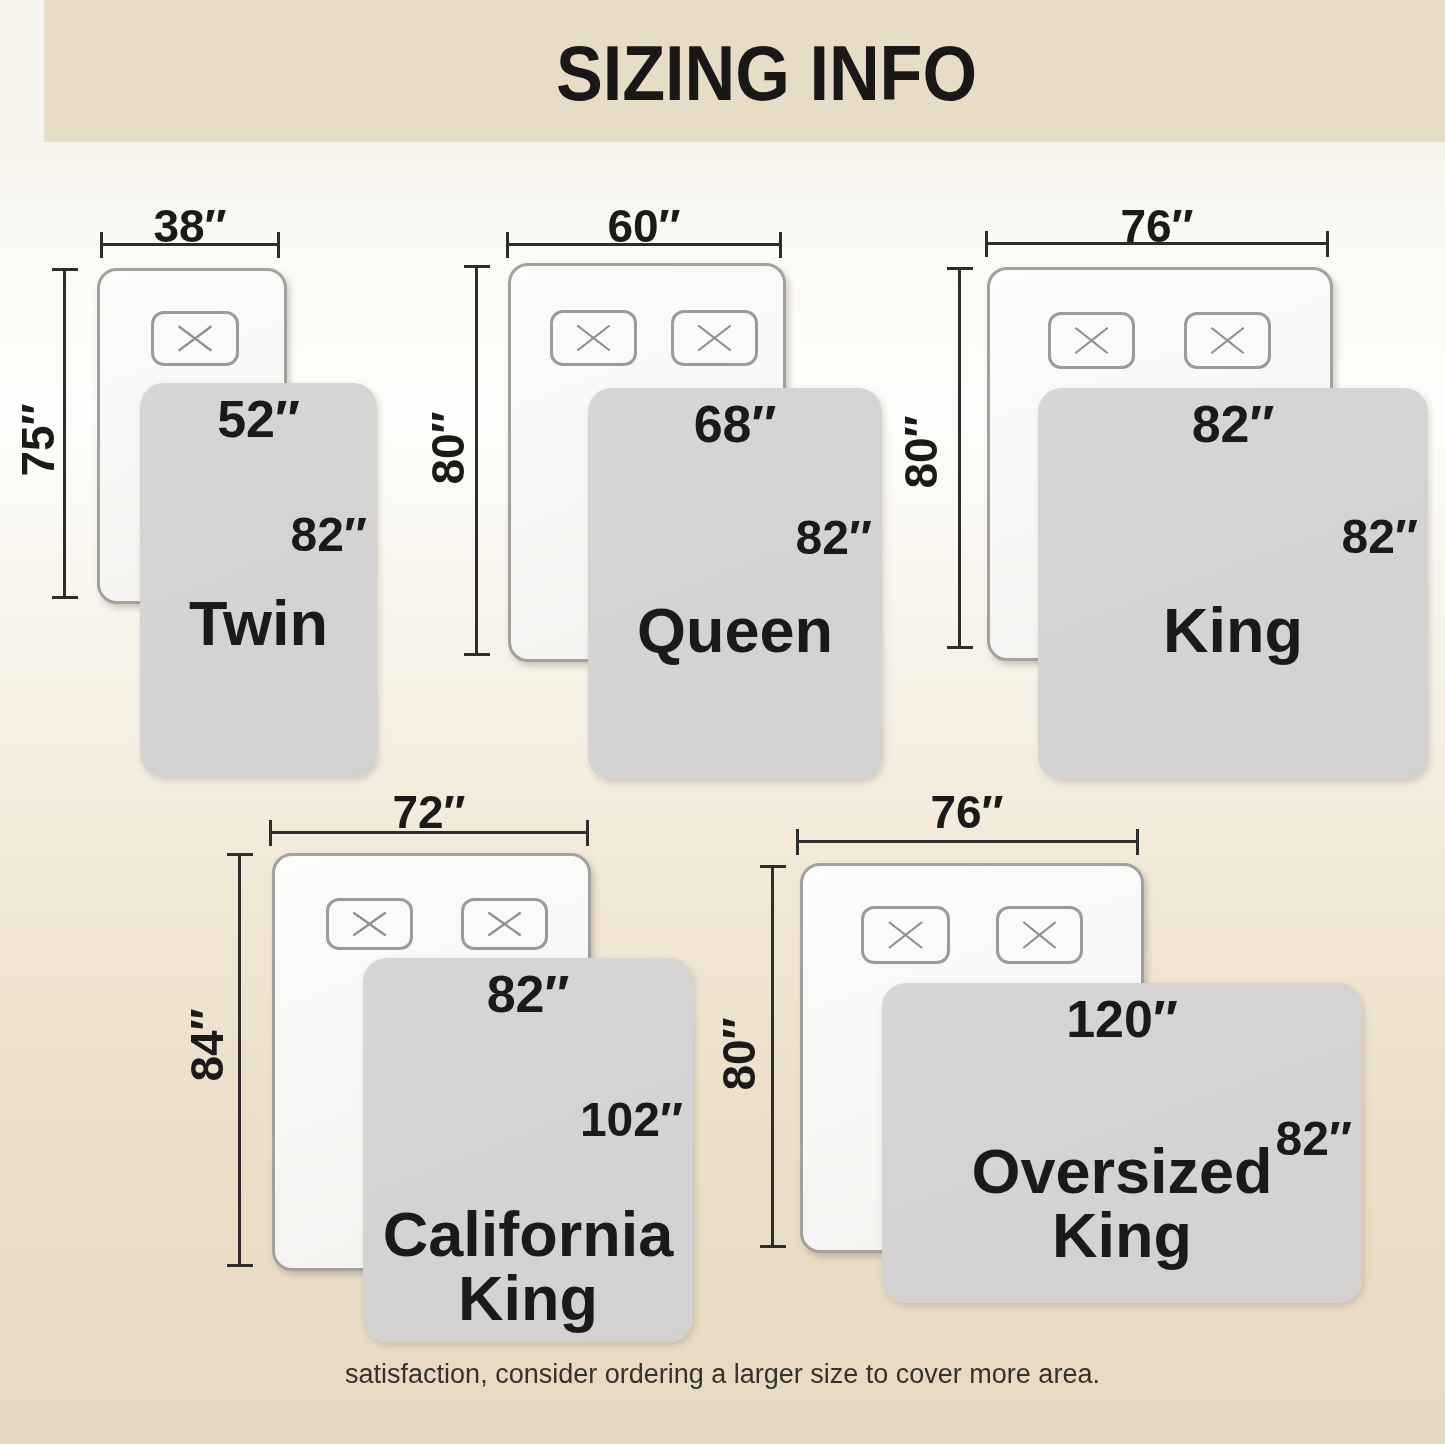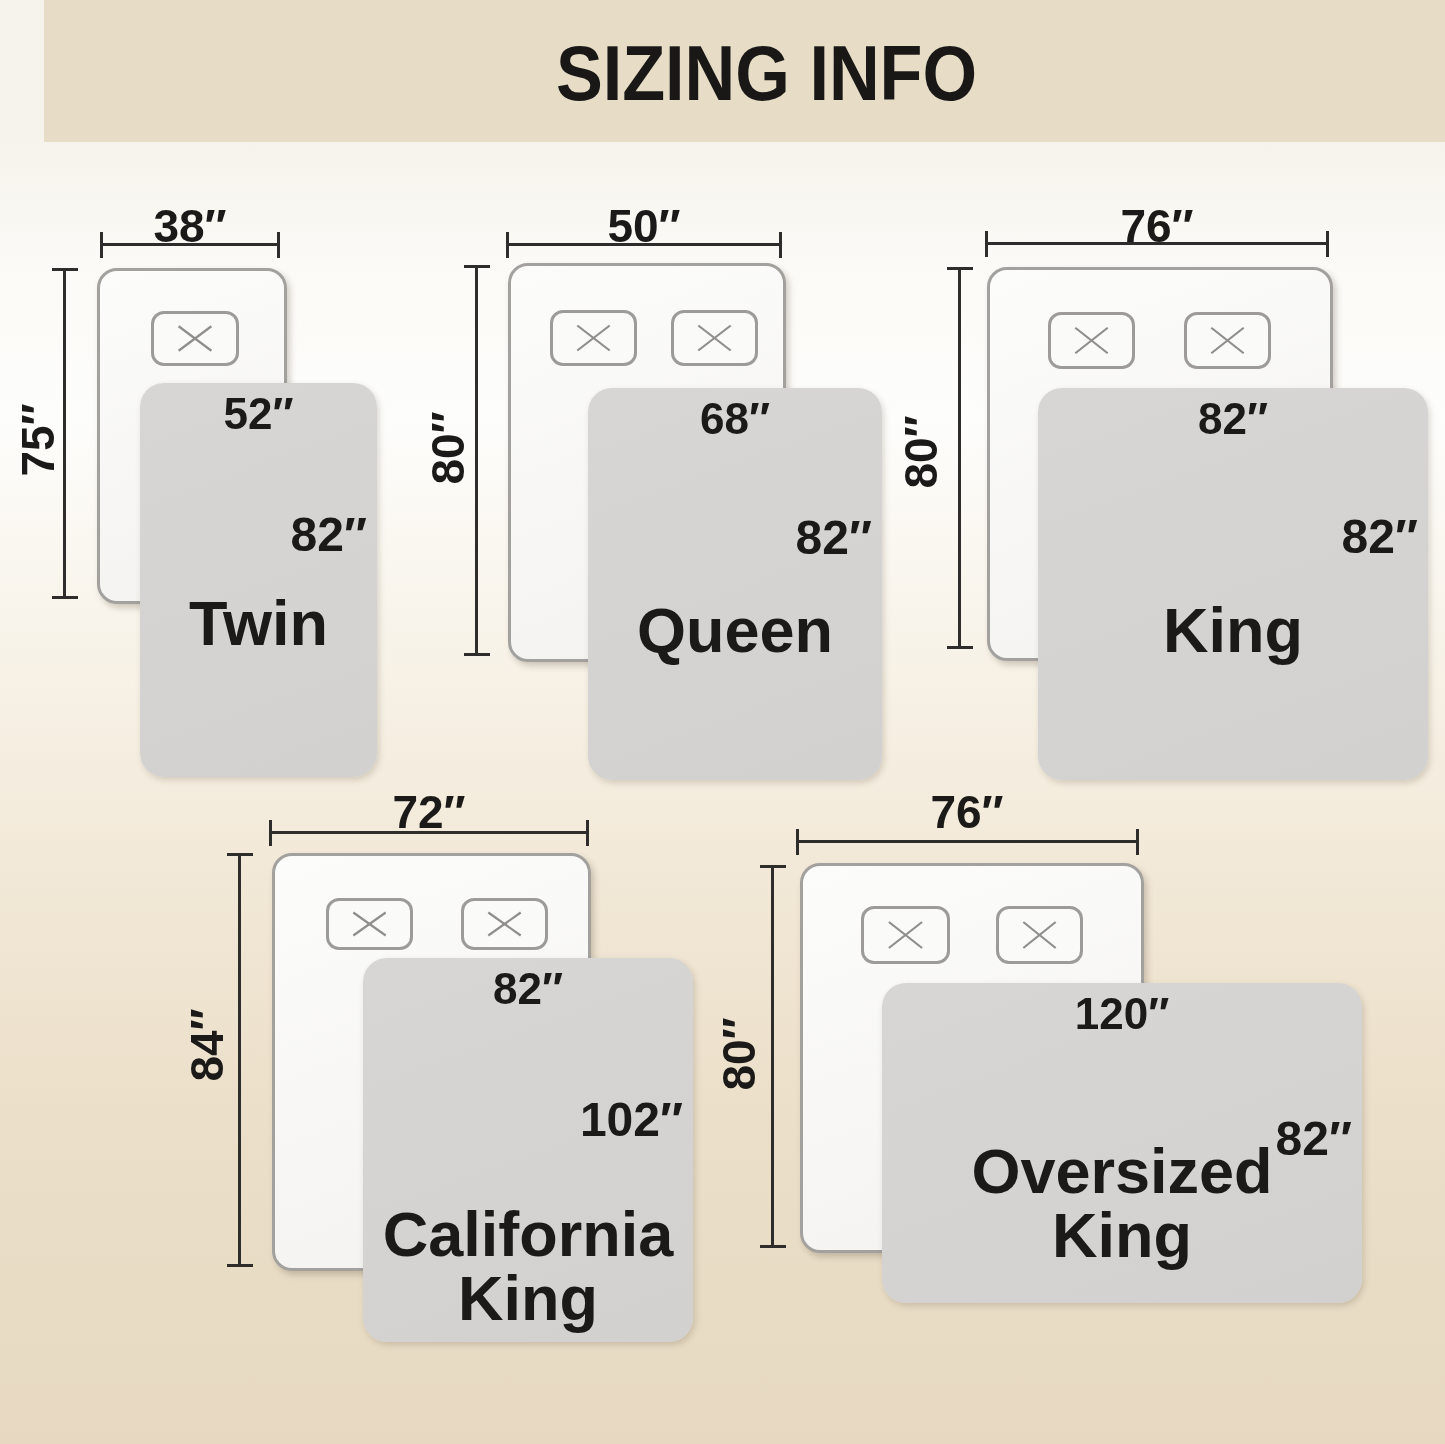--- a/index.html
+++ b/index.html
@@ -46,21 +46,21 @@
     background:#fafaf9;box-sizing:border-box;
   }
   .pillow svg{width:100%;height:100%;display:block;}
   .pillow line{stroke:#8f8e8c;stroke-width:2.2;vector-effect:non-scaling-stroke;}
   
   .blanket{
     position:absolute;border-radius:24px;
     background:linear-gradient(160deg,#d7d6d4 0%,#d2d1cf 100%);
     box-shadow:2px 3px 6px rgba(96,84,63,.22);
   }
-  .bw{position:absolute;left:50%;top:6px;transform:translateX(-50%);font-size:44px;font-weight:bold;white-space:nowrap;}
+  .bw{position:absolute;left:50%;top:6px;transform:translateX(-50%);font-size:52px;font-weight:bold;white-space:nowrap;}
   .bl{position:absolute;right:10px;font-size:48px;font-weight:bold;white-space:nowrap;}
   .bname{position:absolute;left:0;width:100%;text-align:center;font-size:63px;font-weight:bold;line-height:64px;}
   .bname span{display:block;}
   
   .footnote{
     position:absolute;left:0;top:1356px;width:100%;text-align:center;
     font-size:27px;line-height:37px;color:#35322d;
   }
 </style>
 </head>
@@ -90,21 +90,21 @@
       <span class="bl" style="top:124px">82″</span>
       <div class="bname" style="top:208px">
         <span>Twin</span>
           <span></span>
       </div>
     </div>
   </section>
 
   <section>
     <div class="dimw" style="left:507px;top:243px;width:274px"></div>
-    <span class="dim-label" style="left:644px;top:226px">50″</span>
+    <span class="dim-label" style="left:644px;top:226px">60″</span>
     <div class="dimh" style="left:475px;top:266px;height:389px"></div>
     <span class="dim-label v" style="left:448px;top:448px">80″</span>
     <div class="mattress" style="left:508px;top:263px;width:272px;height:393px">
       <div class="pillow" style="left:39px;top:44px;width:87px;height:56px">
         <svg viewBox="0 0 100 100" preserveAspectRatio="none">
             <line x1="30" y1="25" x2="70" y2="75"></line>
             <line x1="70" y1="25" x2="30" y2="75"></line>
           </svg>
       </div>
       <div class="pillow" style="left:160px;top:44px;width:87px;height:56px">
@@ -205,15 +205,16 @@
       <span class="bw">120″</span>
       <span class="bl" style="top:128px">82″</span>
       <div class="bname" style="top:156px">
         <span>Oversized</span>
           <span>King</span>
       </div>
     </div>
   </section>
 
   <footer class="footnote">
+    <div>satisfaction, consider ordering a larger size to cover more area.</div>
   </footer>
 
 </div>
 
 </body></html>

